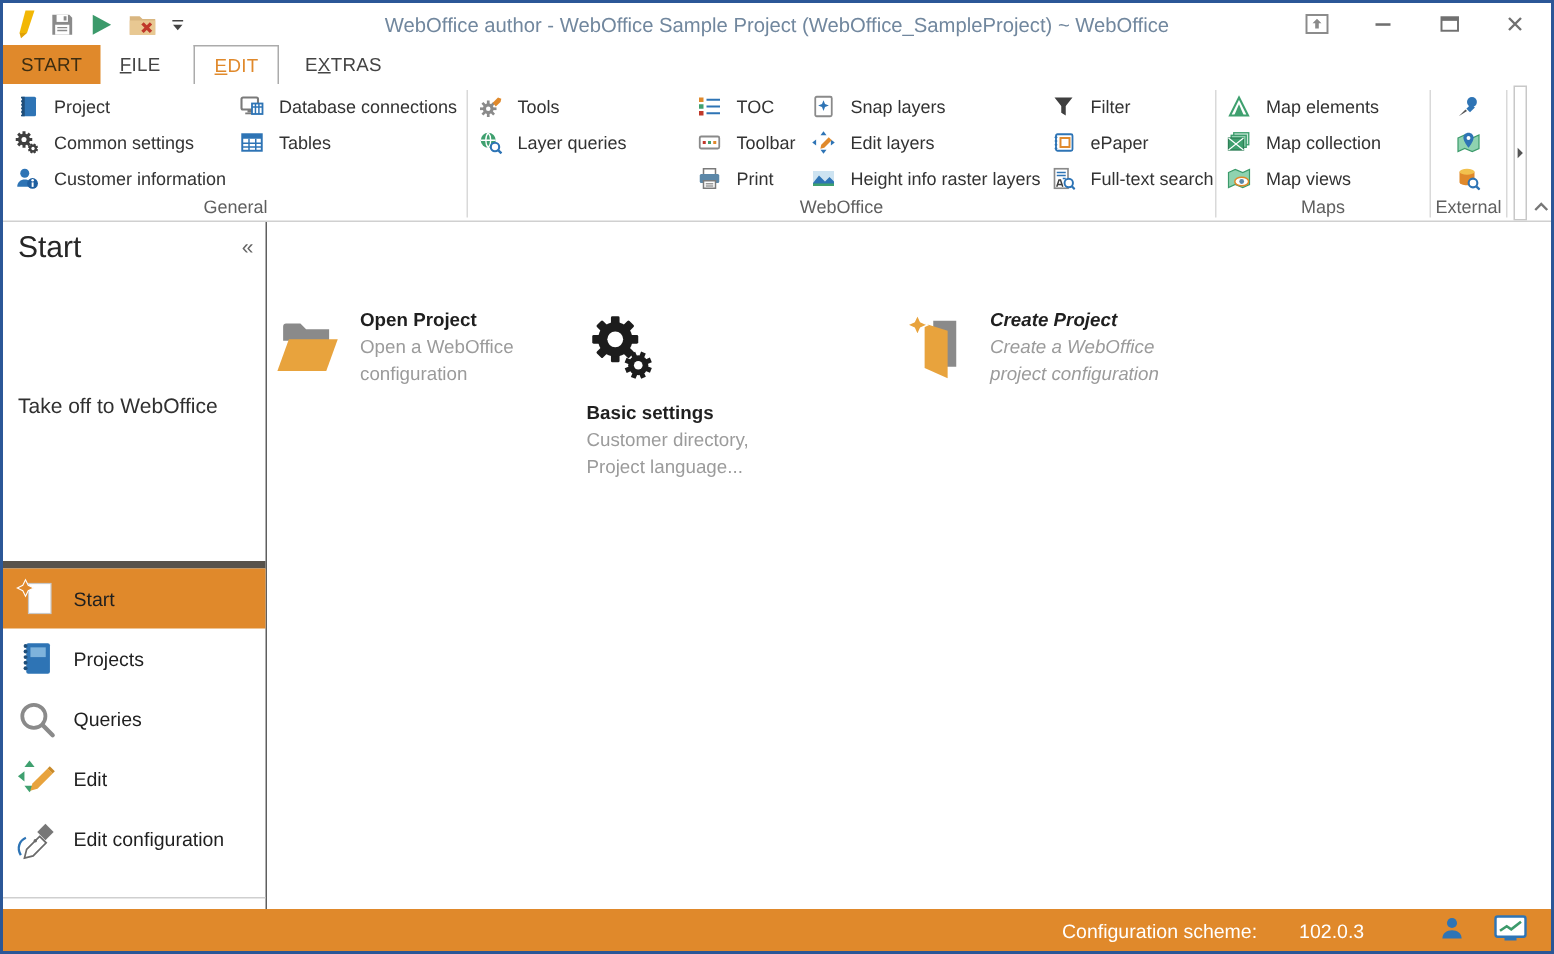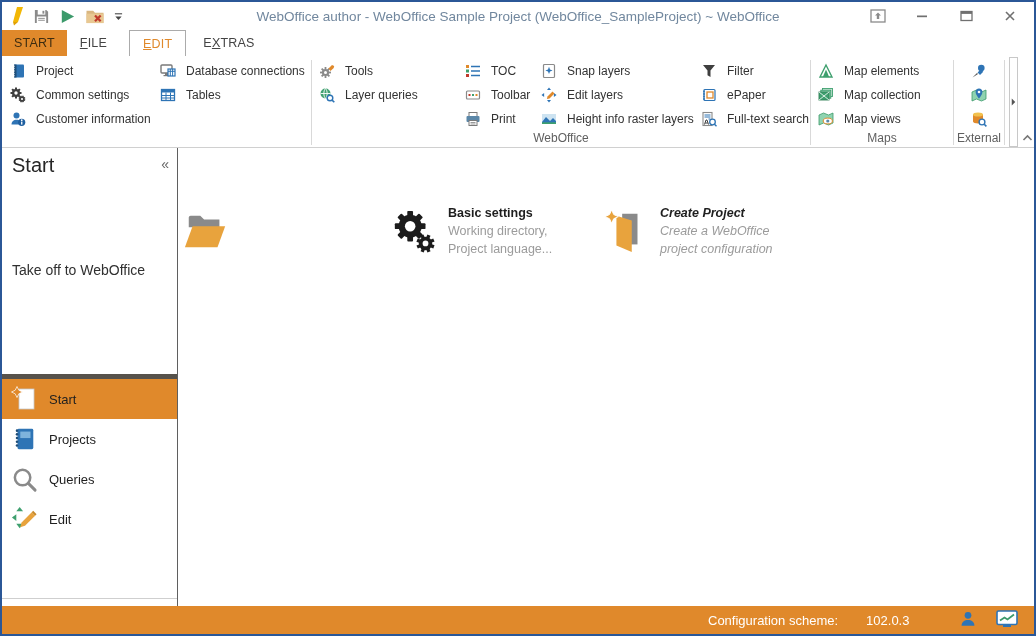--- a/index.html
+++ b/index.html
@@ -45,21 +45,21 @@
   .nav { position: absolute; top: 226px; left: 0; right: 0; }
   .splitter { height: 5px; background: #57524B; }
   .nav-item { height: 40px; display: flex; align-items: center; gap: 10px; padding-left: 7px; font-size: 13px; color: #1F1F1F; cursor: default; }
   .nav-item.active { background: #E0892B; }
   .nav-icon { width: 30px; height: 30px; flex: none; display: inline-flex; align-items: center; justify-content: center; }
   .sidebar-bottom-line { position: absolute; bottom: 7px; left: 0; right: 0; border-top: 1px solid #CFCFCF; }
 
   .main { flex: 1; background: #fff; position: relative; }
   .cards { display: flex; padding: 55px 0 0 5px; }
   .card { display: flex; gap: 11px; align-items: flex-start; cursor: default; }
-  .card1 { width: 208px; } .card2 { width: 212px; } .card3 { width: 230px; font-style: italic; }
+  .card1 { width: 208px; } .card2 { width: 212px; flex-direction: column; } .card3 { width: 230px; font-style: italic; }
   .card-icon { width: 46px; height: 46px; flex: none; margin-top: 5px; }
   .card-text { margin-top: 2px; width: 130px; }
   .card-title { font-size: 12.5px; font-weight: bold; color: #1F1F1F; line-height: 17px; }
   .card-sub { font-size: 12.5px; color: #9B9B9B; line-height: 18px; }
 
   
   .statusbar { height: 28px; flex: none; background: #E0892B; position: relative; display: flex; align-items: center; color: #fff; font-size: 13px; }
   .status-text { position: absolute; left: 706px; display: flex; }
   .status-value { margin-left: 28px; }
   .status-icons { position: absolute; right: 16px; display: flex; align-items: center; gap: 20px; }
@@ -246,20 +246,21 @@
                 <svg viewBox="0 0 16 16">
                   <rect x="1.5" y="2.5" width="13" height="11" fill="#fff" stroke="#2E74B5" stroke-width="1.3"></rect>
                   <rect x="1.5" y="2.5" width="13" height="3" fill="#2E74B5"></rect>
                   <path d="M1.5 8.5h13M1.5 11h13M6 5.5v8M10.5 5.5v8" stroke="#2E74B5" stroke-width="1"></path>
                 </svg>
               </span>
             <span>Tables</span>
           </div>
         </div>
       </div>
+      <div class="rgroup-label">General</div>
     </div>
 
     <div class="vsep"></div>
 
     <div class="rgroup">
       <div class="rcols">
         <div class="rcol" style="width:146px">
           <div class="ritem">
             <span class="i16">
                 <svg viewBox="0 0 16 16">
@@ -560,34 +561,49 @@
                   <path d="M1 12l4.5-3.5v7z"></path>
                   <path d="M9 23l-3.5-4.5h7z"></path>
                 </g>
                 <path d="M11 17L21.5 6.5 25 10 14.5 20.5l-5 1.5z" fill="#E8A33D"></path>
                 <path d="M21.5 6.5L25 10l1.5-1.5L23 5z" fill="#C88A2A"></path>
               </svg>
           </span>
           <span>Edit</span>
         </div>
 
+        <div class="nav-item">
+          <span class="nav-icon">
+            <svg width="27" height="27" viewBox="0 0 28 28">
+                <path d="M3 25c-3-5-1-10 3.5-12" stroke="#2E74B5" stroke-width="1.6" fill="none"></path>
+                <path d="M7 21l9-9 4.5 4.5-9 9-6 1.5z" fill="#fff" stroke="#6A6A6A" stroke-width="1.2"></path>
+                <circle cx="13" cy="15" r="1.2" fill="#6A6A6A"></circle>
+                <rect x="16" y="5" width="8" height="8" transform="rotate(45 20 9)" fill="#777"></rect>
+              </svg>
+          </span>
+          <span>Edit configuration</span>
+        </div>
       </div>
 
       <div class="sidebar-bottom-line"></div>
     </div>
 
     <div class="main">
       <div class="cards">
         <div class="card card1">
           <span class="card-icon">
             <svg width="46" height="46" viewBox="0 0 48 48">
                 <path d="M6 10c0-1.1.9-2 2-2h10l4 4h16v8H6z" fill="#8A8A8A"></path>
                 <path d="M2 41l8-22h34l-8 22z" fill="#E8A33D"></path>
               </svg>
           </span>
+          <span class="card-text">
+            <div class="card-title">Open Project</div>
+            <div class="card-sub">Open a WebOffice configuration</div>
+          </span>
         </div>
 
         <div class="card card2">
           <span class="card-icon">
             <svg width="46" height="46" viewBox="0 0 48 48">
                 <g fill="#1C1C1C">
                   <g transform="rotate(0 20 19)">
                     <rect x="17" y="3" width="6" height="8" rx="1"></rect>
                     <rect x="17" y="27" width="6" height="8" rx="1"></rect>
                   </g>
@@ -623,21 +639,21 @@
                     <rect x="34.3" y="27.5" width="3.5" height="5"></rect>
                     <rect x="34.3" y="41.5" width="3.5" height="5"></rect>
                   </g>
                   <circle cx="36" cy="37" r="7"></circle>
                 </g>
                 <circle cx="36" cy="37" r="3" fill="#fff"></circle>
               </svg>
           </span>
           <span class="card-text">
             <div class="card-title">Basic settings</div>
-            <div class="card-sub">Working directory, Project language...</div>
+            <div class="card-sub">Customer directory, Project language...</div>
           </span>
         </div>
 
         <div class="card card3">
           <span class="card-icon">
             <svg width="46" height="46" viewBox="0 0 48 48">
                 <path d="M20 6h16v32H20z" fill="#8A8A8A"></path>
                 <path d="M14 8l16 5v33l-16-7z" fill="#E8A33D"></path>
                 <path d="M9 2l2.2 4.8L16 9l-4.8 2.2L9 16l-2.2-4.8L2 9l4.8-2.2z" fill="#E8A33D" stroke="#fff" stroke-width="1"></path>
               </svg>

